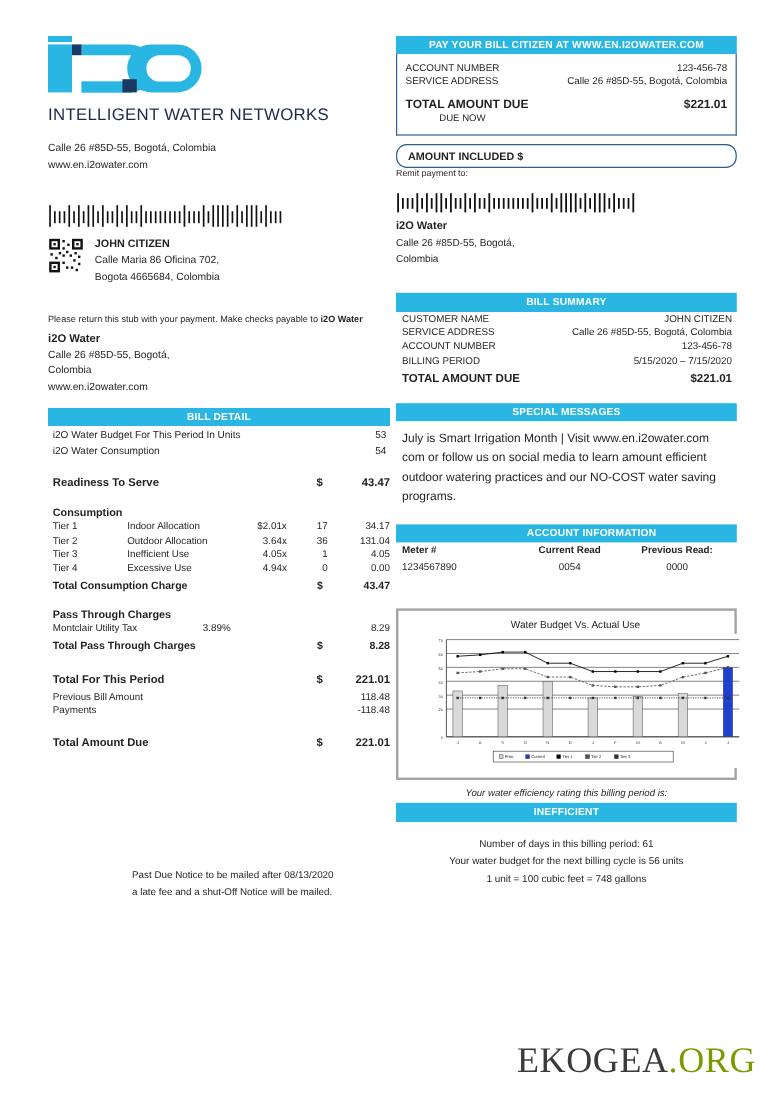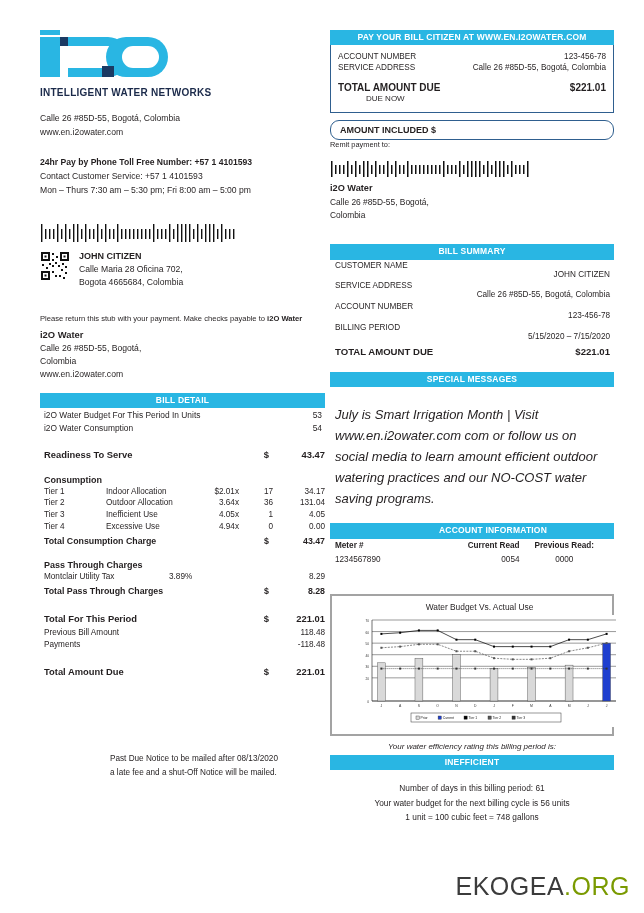--- a/index.html
+++ b/index.html
@@ -23,21 +23,21 @@
     padding: 3px 0 3px 0;
     line-height: 1.1;
   }
 
   
   .left-col { position: absolute; left: 40px; top: 30px; width: 285px; }
 
   .logo-wrap { width: 148px; height: 52px; position: relative; }
   .logo-tag {
     margin-top: 5px;
-    font-size: 10px; font-weight: bold; color: #1b2a4a;
+    font-size: 14px; font-weight: normal; color: #1b2a4a;
     letter-spacing: .25px;
   }
   .addr-block { margin-top: 14px; font-size: 8.6px; line-height: 1.62; }
   .phone-block { margin-top: 16px; font-size: 8.6px; line-height: 1.62; }
   .phone-block .b { font-weight: bold; }
 
   .barcode { height: 26px; width: 215px; margin-top: 22px; }
   .barcode svg, .qr svg { display: block; }
   .cust-row { display: flex; gap: 9px; margin-top: 4px; align-items: flex-start; }
   .qr { width: 30px; height: 30px; margin-top: 1px; }
@@ -71,21 +71,21 @@
   .big-row .lbl { flex: 1 1 auto; }
   .big-row .cur { width: 30px; text-align: right; }
   .big-row .amt { width: 56px; text-align: right; }
 
   .plain-row { display: flex; font-size: 8.2px; padding: 1.4px 0 1.4px 4px; }
   .plain-row .lbl { flex: 1 1 auto; }
   .plain-row .mid { width: 70px; text-align: left; }
   .plain-row .cur { width: 30px; text-align: right; }
   .plain-row .amt { width: 56px; text-align: right; }
 
-  .notice { position: absolute; left: 110px; top: 752px; font-size: 8.2px; line-height: 1.66; }
+  .notice { position: absolute; left: 110px; top: 723px; font-size: 8.2px; line-height: 1.66; }
 
   
   .right-col { position: absolute; left: 330px; top: 30px; width: 284px; }
 
   .paybox { border: 1.2px solid #2f5f8f; border-top: none; padding: 6px 7px 9px 7px; }
   .pb-row { display: flex; font-size: 8.2px; padding: 1px 0; }
   .pb-row .lbl { width: 105px; }
   .pb-row .val { flex: 1 1 auto; text-align: right; }
   .pb-total { display: flex; margin-top: 9px; font-size: 10px; font-weight: bold; }
   .pb-total .lbl { flex: 1 1 auto; }
@@ -94,45 +94,45 @@
   .amt-included {
     border: 1.2px solid #2f5f8f; border-radius: 9px;
     margin-top: 7px; padding: 4px 9px;
     font-size: 9px; font-weight: bold;
   }
   .remit-lbl { font-size: 7.4px; }
   .remit-bar { height: 22px; width: 225px; margin-top: 9px; }
   .remit-name { font-size: 9.2px; font-weight: bold; margin-top: 2px; line-height: 1.5; }
   .remit-addr { font-size: 8.4px; line-height: 1.55; }
 
-  .bs-row { display: flex; font-size: 8.2px; padding: 1.3px 4px 1.3px 5px; flex-direction: column; }
+  .bs-row { display: flex; font-size: 8.2px; padding: 1.3px 4px 1.3px 5px; }
   .bs-row .lbl { width: 108px; }
   .bs-row .val { flex: 1 1 auto; text-align: right; }
   .bs-total { display: flex; font-size: 9.6px; font-weight: bold; padding: 4px 4px 2px 5px; }
   .bs-total .lbl { flex: 1 1 auto; }
 
-  .msg-body { font-size: 13px; line-height: 1.62; padding: 17px 5px 0 5px; font-style: italic; }
+  .msg-body { font-size: 10px; line-height: 1.62; padding: 7px 5px 0 5px; }
 
   .ai-grid { display: flex; font-size: 8.2px; padding: 2px 5px 0 5px; }
   .ai-col { flex: 1 1 0; }
   .ai-col.c1 { flex: 0 0 95px; text-align: left; }
-  .ai-col.c2 { text-align: right; }
+  .ai-col.c2 { text-align: center; }
   .ai-col.c3 { text-align: center; }
   .ai-h { font-weight: bold; padding-bottom: 3px; }
 
   .chartbox { border: 2px solid #a3a3a3; margin-top: 30px; padding: 4px 3px 3px 18px; background:#fff; }
   .chart-title { text-align: center; font-size: 8.4px; padding: 2px 0 3px; }
   .eff-note { text-align: center; font-size: 8px; font-style: italic; margin-top: 6px; }
   .eff-bar { margin-top: 4px; }
   .foot-note { text-align: center; font-size: 8.3px; line-height: 1.75; margin-top: 11px; }
 
   .watermark {
     position: absolute; right: 14px; bottom: 12px;
-    font-size: 25px; letter-spacing: .5px;
-    font-family: Liberation Sans, sans-serif;
+    font-size: 30px; letter-spacing: .5px;
+    font-family: Liberation Serif, serif;
   }
   .wm-a { color: #3b3b3b; }
   .wm-b { color: #7a9a01; }
 </style>
 </head>
 <body>
 
 <div class="page">
 
   <div class="left-col">
@@ -149,25 +149,20 @@
         <rect x="20" y="7" width="8" height="9" fill="#1b3a63"></rect>
       </svg>
     </div>
     <div class="logo-tag">INTELLIGENT WATER NETWORKS</div>
 
     <div class="addr-block">
       <div>Calle 26 #85D-55, Bogotá, Colombia</div>
       <div>www.en.i2owater.com</div>
     </div>
 
-    <div class="phone-block">
-      <div class="b">24hr Pay by Phone Toll Free Number: +57 1 4101593</div>
-      <div>Contact Customer Service: +57 1 4101593</div>
-      <div>Mon – Thurs 7:30 am – 5:30 pm; Fri 8:00 am – 5:00 pm</div>
-    </div>
 
     <div class="barcode">
       <svg width="215" height="26" viewBox="0 0 215 26">
         <g fill="#111">
           <rect x="1" y="4" width="1.4" height="18"></rect>
             <rect x="5" y="9" width="1.4" height="10"></rect>
           <rect x="9" y="9" width="1.4" height="10"></rect>
             <rect x="13" y="9" width="1.4" height="10"></rect>
           <rect x="17" y="4" width="1.4" height="18"></rect>
             <rect x="21" y="9" width="1.4" height="10"></rect>
@@ -251,21 +246,21 @@
             <rect x="19" y="24" width="2" height="2"></rect>
               <rect x="23" y="26" width="2" height="2"></rect>
             <rect x="2" y="13" width="2" height="2"></rect>
               <rect x="6" y="16" width="2" height="2"></rect>
             <rect x="9" y="12" width="2" height="2"></rect>
           </g>
         </svg>
       </div>
       <div>
         <div class="cust-name">JOHN CITIZEN</div>
-        <div class="cust-addr">Calle Maria 28 Oficina 702,</div>
+        <div class="cust-addr">Calle Maria 86 Oficina 702,</div>
         <div class="cust-addr">Bogota 4665684, Colombia</div>
       </div>
     </div>
 
     <div class="stub-note">
       <span>Please return this stub with your payment. Make checks payable to</span>
       <b>i2O Water</b>
     </div>
     <div class="payee-name">i2O Water</div>
     <div class="payee-addr">Calle 26 #85D-55, Bogotá,</div>

